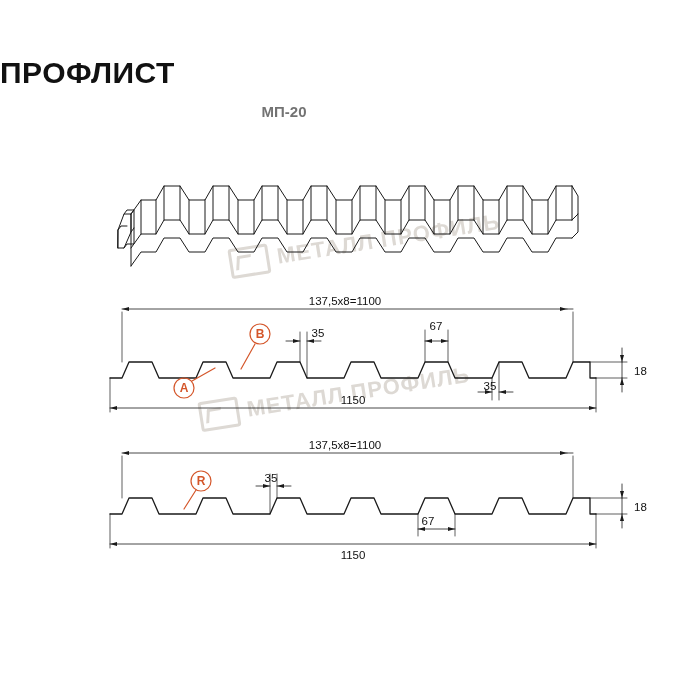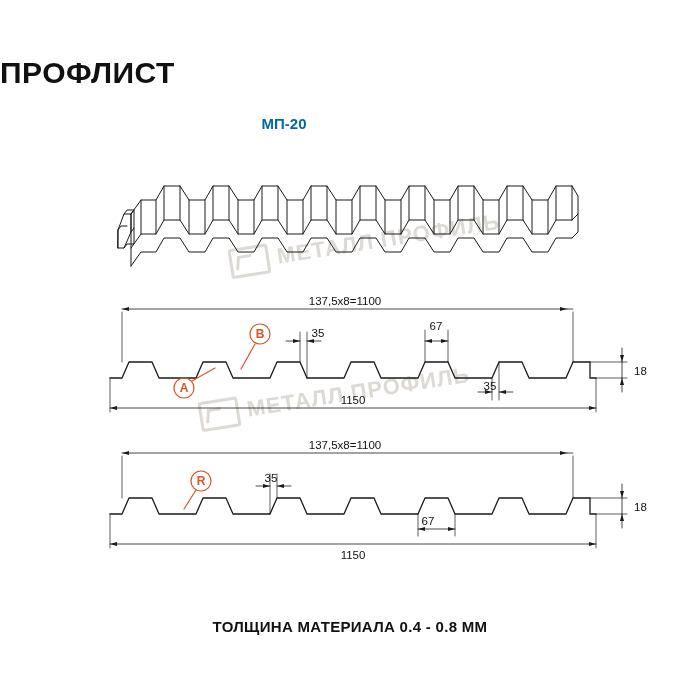--- a/index.html
+++ b/index.html
@@ -31,22 +31,21 @@
     color: #111111;
   }
   .subtitle {
     position: absolute;
     top: 103px;
     left: 0;
     width: 568px;
     text-align: center;
     font-size: 15px;
     font-weight: bold;
-    color: #0369a1;
-    margin-top: 12px;
+    color: #737373;
   }
   .footer {
     position: absolute;
     top: 618px;
     left: 0;
     width: 700px;
     text-align: center;
     font-size: 15px;
     font-weight: bold;
     letter-spacing: 0.3px;
@@ -284,14 +283,13 @@
 
       <text x="345" y="449" font-size="11.5" text-anchor="middle">137,5x8=1100</text>
       <text x="353" y="559" font-size="11.5" text-anchor="middle">1150</text>
       <text x="634" y="511" font-size="11.5" text-anchor="start">18</text>
       <text x="271" y="482" font-size="11.5" text-anchor="middle">35</text>
       <text x="428" y="525" font-size="11.5" text-anchor="middle">67</text>
       <text x="201" y="485" font-size="12" font-weight="bold" text-anchor="middle" fill="#d4562a">R</text>
     </g>
   </svg>
 
-  <div class="footer">ТОЛЩИНА МАТЕРИАЛА 0.4 - 0.8 ММ</div>
 </div>
 
 </body></html>

